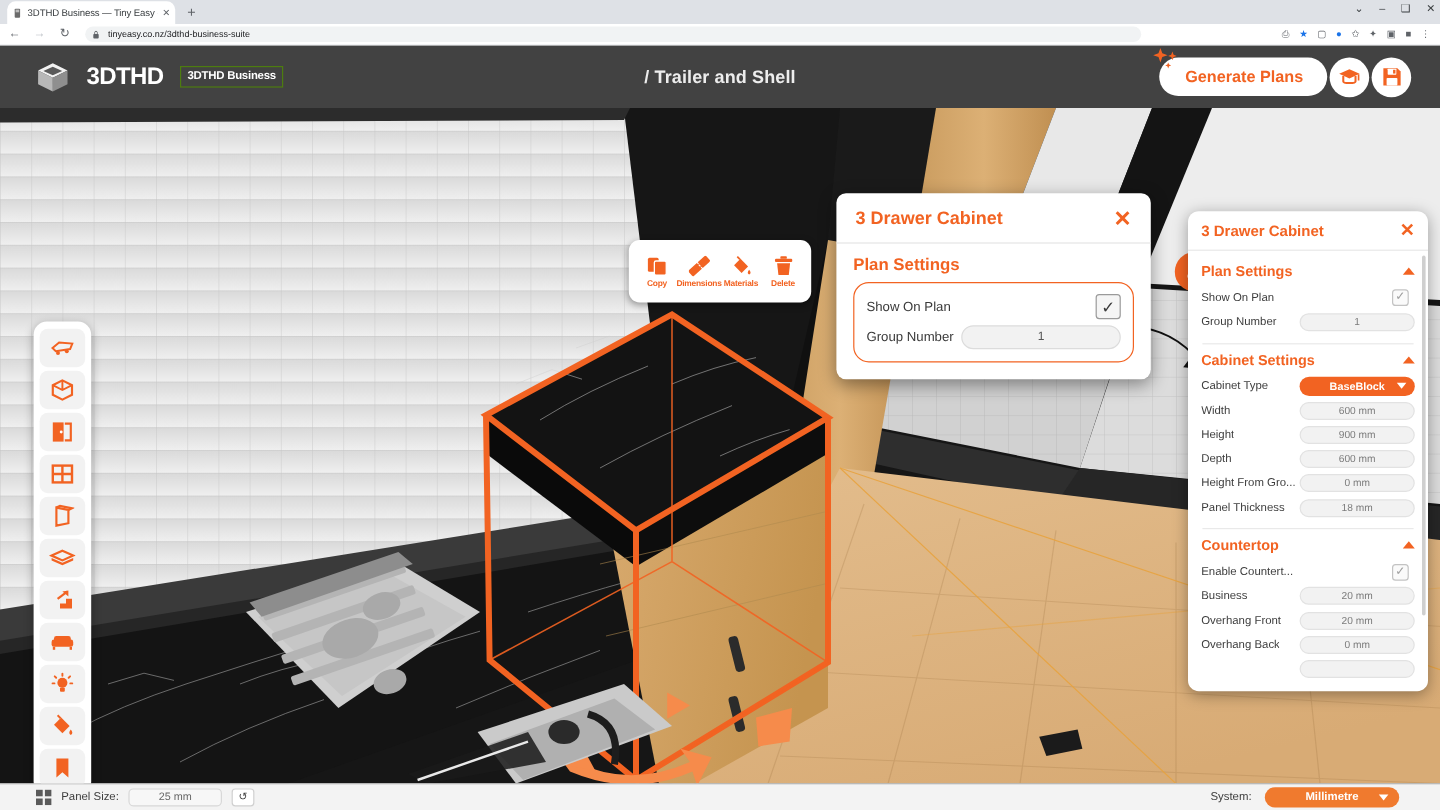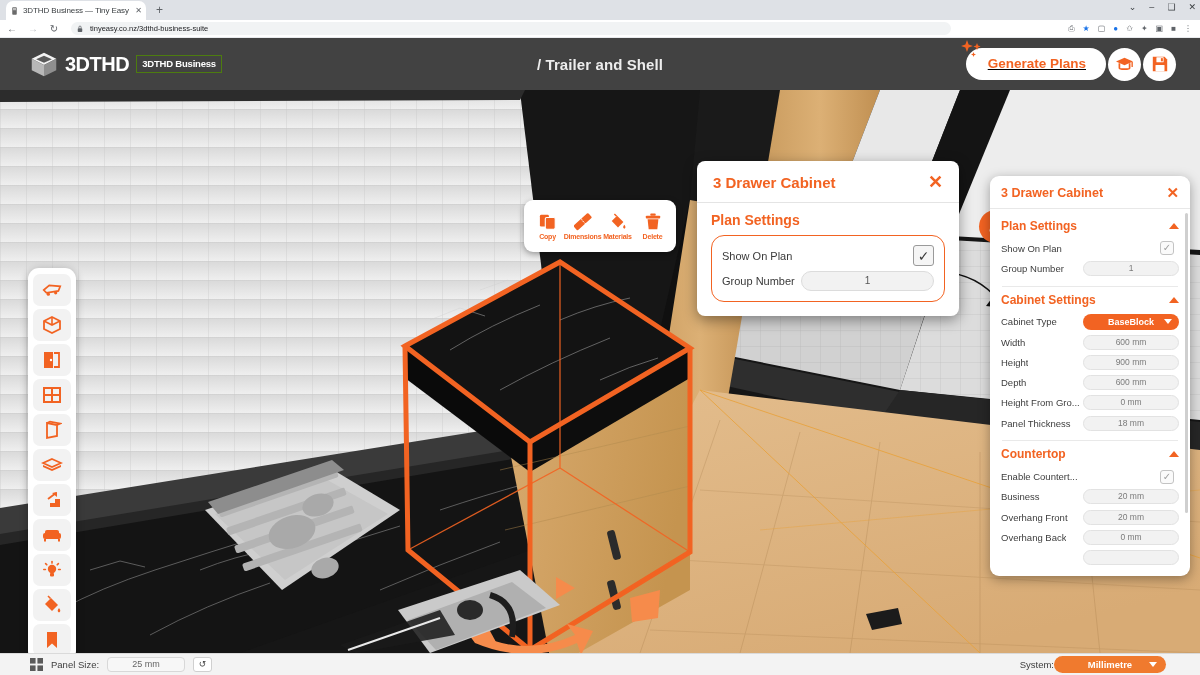--- a/index.html
+++ b/index.html
@@ -47,34 +47,34 @@
   .url { font-size: 7.5px; color: #202124; white-space: nowrap; }
   .omni-right { display: flex; align-items: center; gap: 8px; margin-left: auto; padding-right: 2px; }
   .ext-ico { font-size: 8px; color: #5f6368; line-height: 1; }
   .ext-ico.blue { color: #1a73e8; }
 
   
   .app-header {
     position: absolute; top: 38px; left: 0; width: 1200px; height: 52px;
     background: #424242; display: flex; align-items: center;
   }
-  .logo-wrap { display: flex; align-items: center; gap: 7px; margin-left: 30px; }
+  .logo-wrap { display: flex; align-items: center; gap: 14px; margin-left: 30px; }
   .logo-cube { width: 28px; height: 28px; }
   .logo-text { color: #fff; font-size: 20px; font-weight: bold; letter-spacing: -0.5px; }
   .logo-badge {
     border: 1px solid #4d7c0f; color: #fff; font-size: 9.5px; font-weight: bold;
     padding: 2px 5px 3px; letter-spacing: -0.2px;
   }
   .header-title {
     position: absolute; left: 0; right: 0; text-align: center;
     color: #ededed; font-size: 15px; font-weight: bold; letter-spacing: 0.1px;
   }
   .header-right {
     margin-left: auto; margin-right: 24px; display: flex; align-items: center; gap: 2px;
-    position: relative; z-index: 3; text-decoration: underline;
+    position: relative; z-index: 3;
   }
   .gen-btn {
     background: #fff; color: #f26322; font-weight: bold; font-size: 13.5px;
     border-radius: 18px; padding: 8px 20px 9px 22px; position: relative; border: none;
     white-space: nowrap;
   }
   .sparkle { position: absolute; left: -8px; top: -9px; width: 30px; height: 26px; }
   .circ-btn {
     width: 33px; height: 33px; border-radius: 50%; background: #fff;
     display: flex; align-items: center; justify-content: center; border: none;
@@ -213,21 +213,21 @@
   .bb-label { font-size: 9.5px; color: #3d3d3d; }
   .bb-field {
     width: 78px; height: 15px; background: #f7f7f7; border: 1px solid #d8d8d8;
     border-radius: 4px; text-align: center; font-size: 9px; color: #666; line-height: 13px;
   }
   .bb-reset {
     width: 19px; height: 15px; background: #fff; border: 1px solid #d0d0d0;
     border-radius: 3px; display: flex; align-items: center; justify-content: center;
     font-size: 9px; color: #444; line-height: 1;
   }
-  .bb-right { margin-left: auto; display: flex; align-items: center; gap: 0; margin-right: 20px; justify-content: center; }
+  .bb-right { margin-left: auto; display: flex; align-items: center; gap: 11px; margin-right: 20px; justify-content: center; }
   .bb-drop {
     width: 112px; height: 17px; background: #f07a2e; border-radius: 9px;
     display: flex; align-items: center; justify-content: center; position: relative;
     color: #fff; font-size: 9.5px; font-weight: bold; border: none;
   }
   .bb-drop .dc {
     position: absolute; right: 9px; width: 0; height: 0;
     border-left: 4px solid transparent; border-right: 4px solid transparent; border-top: 5px solid #fff;
   }
 </style>

